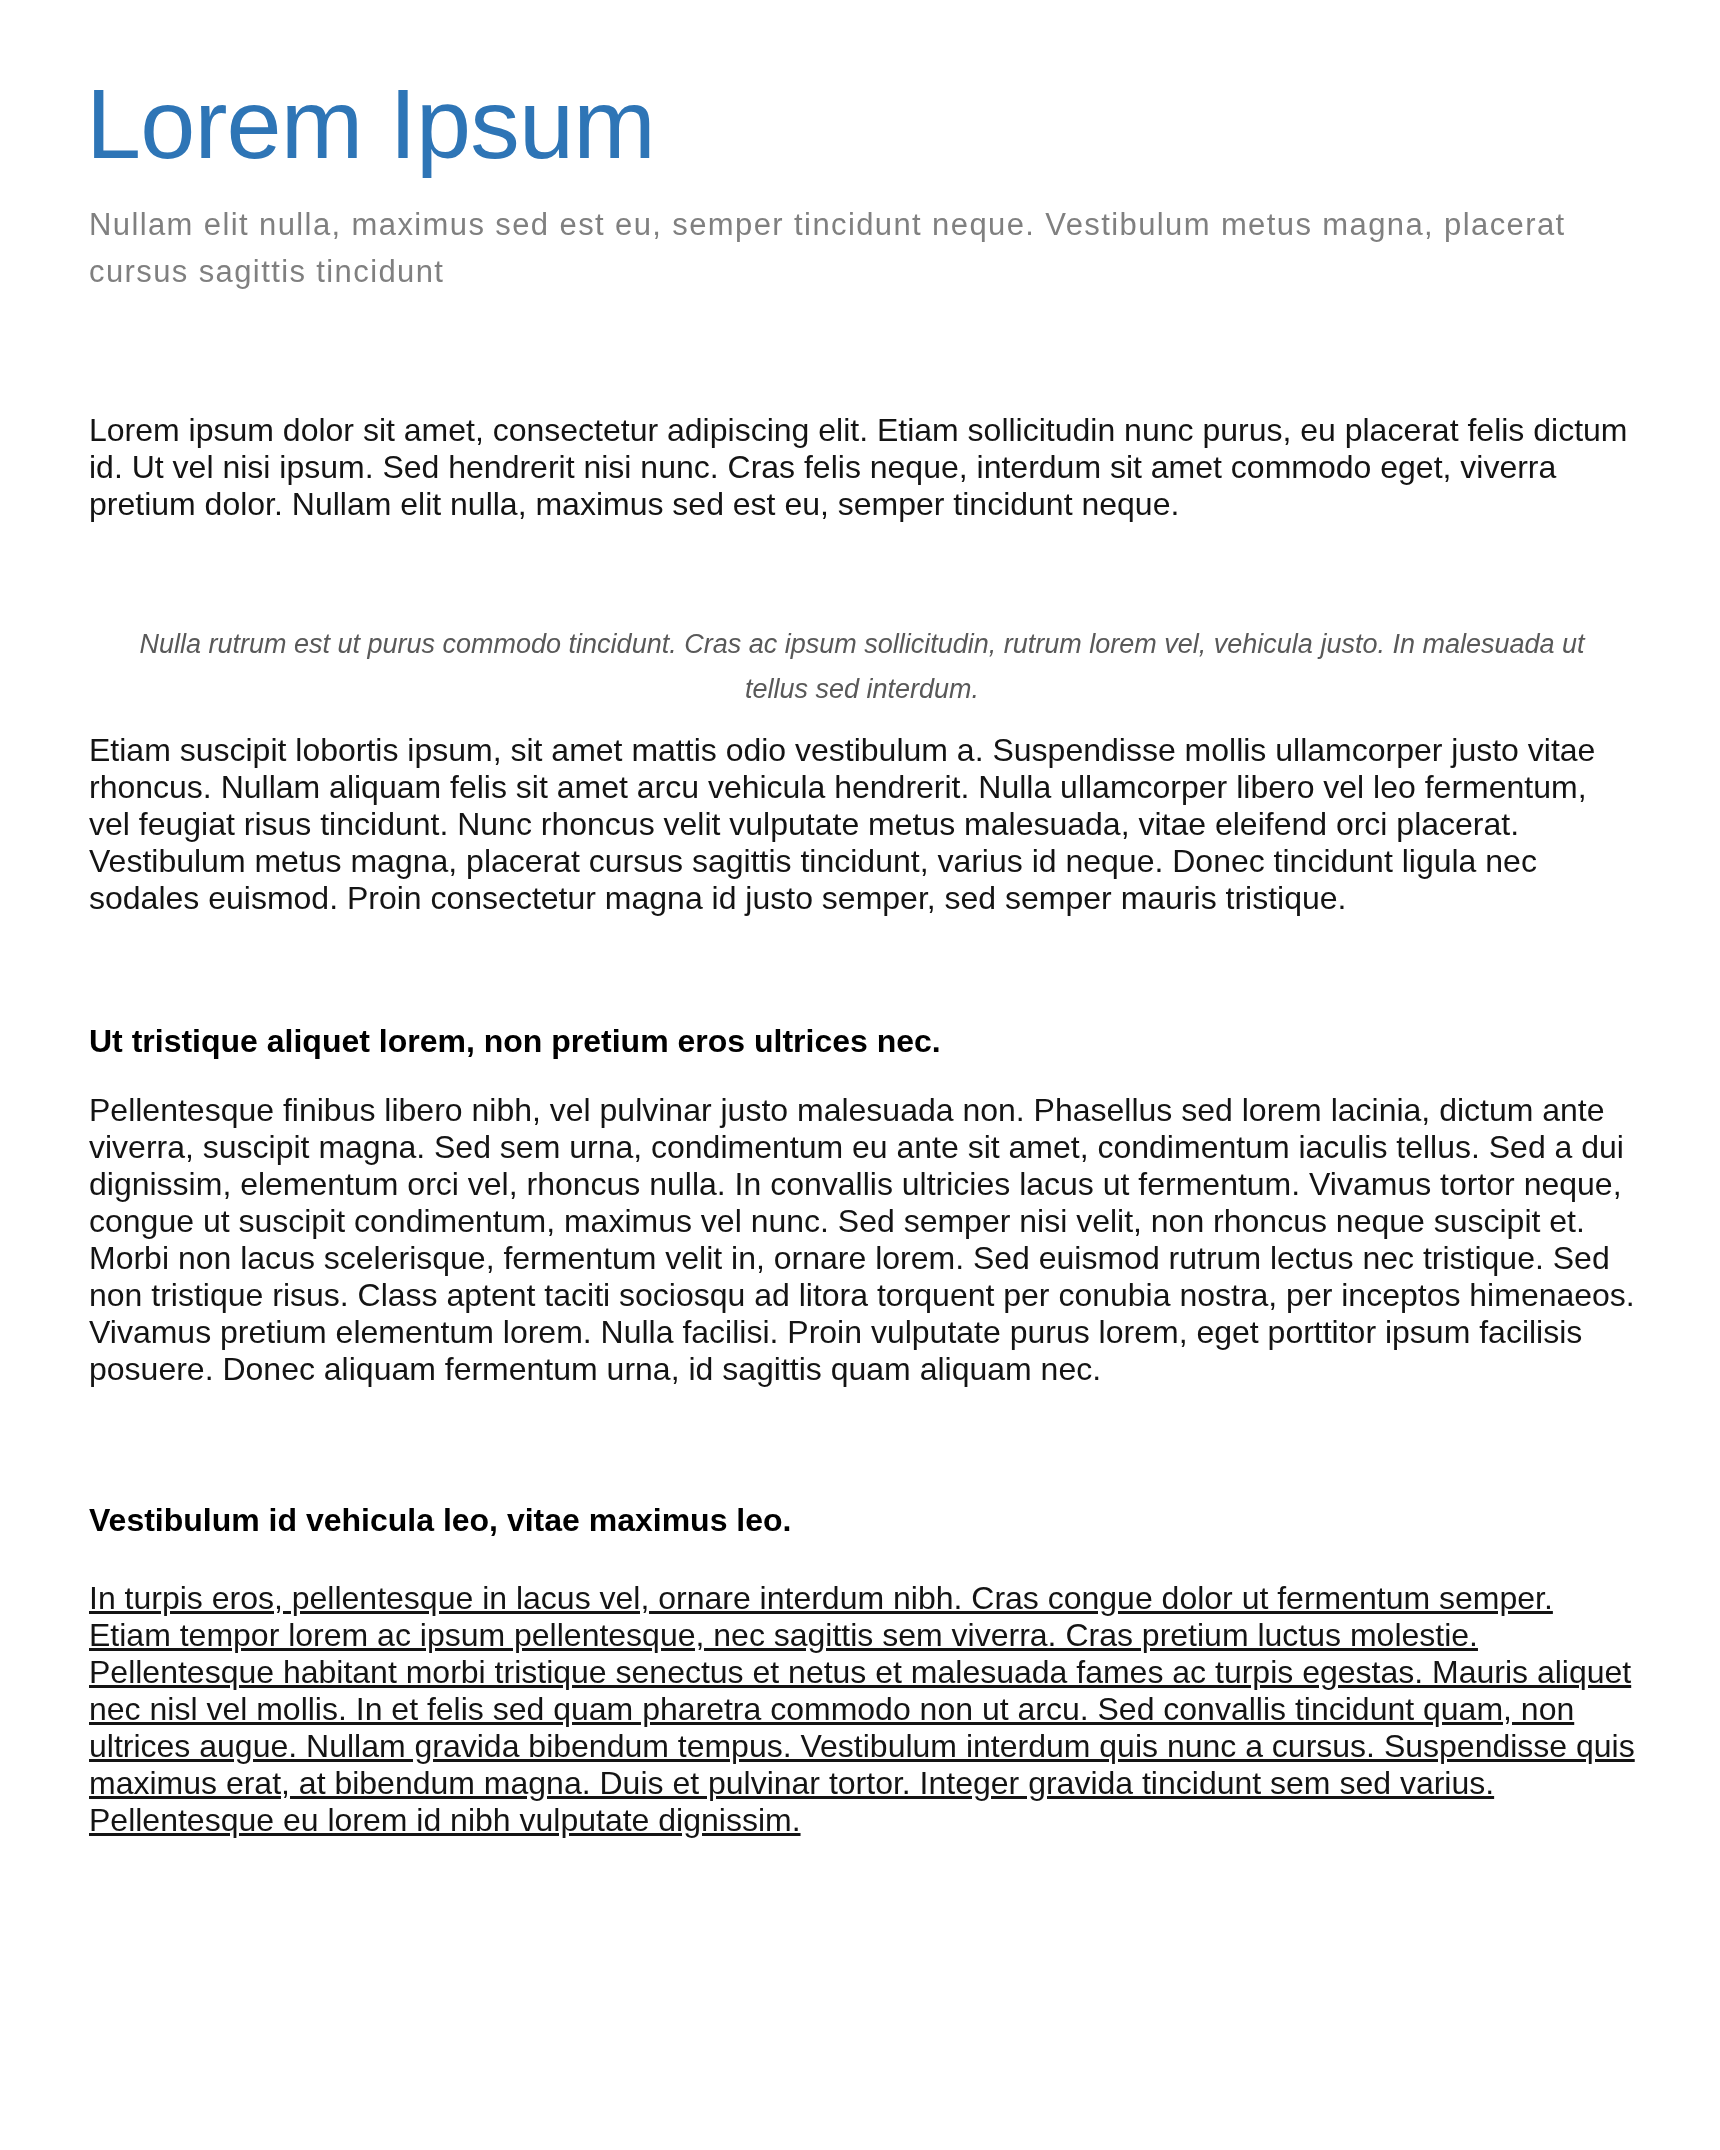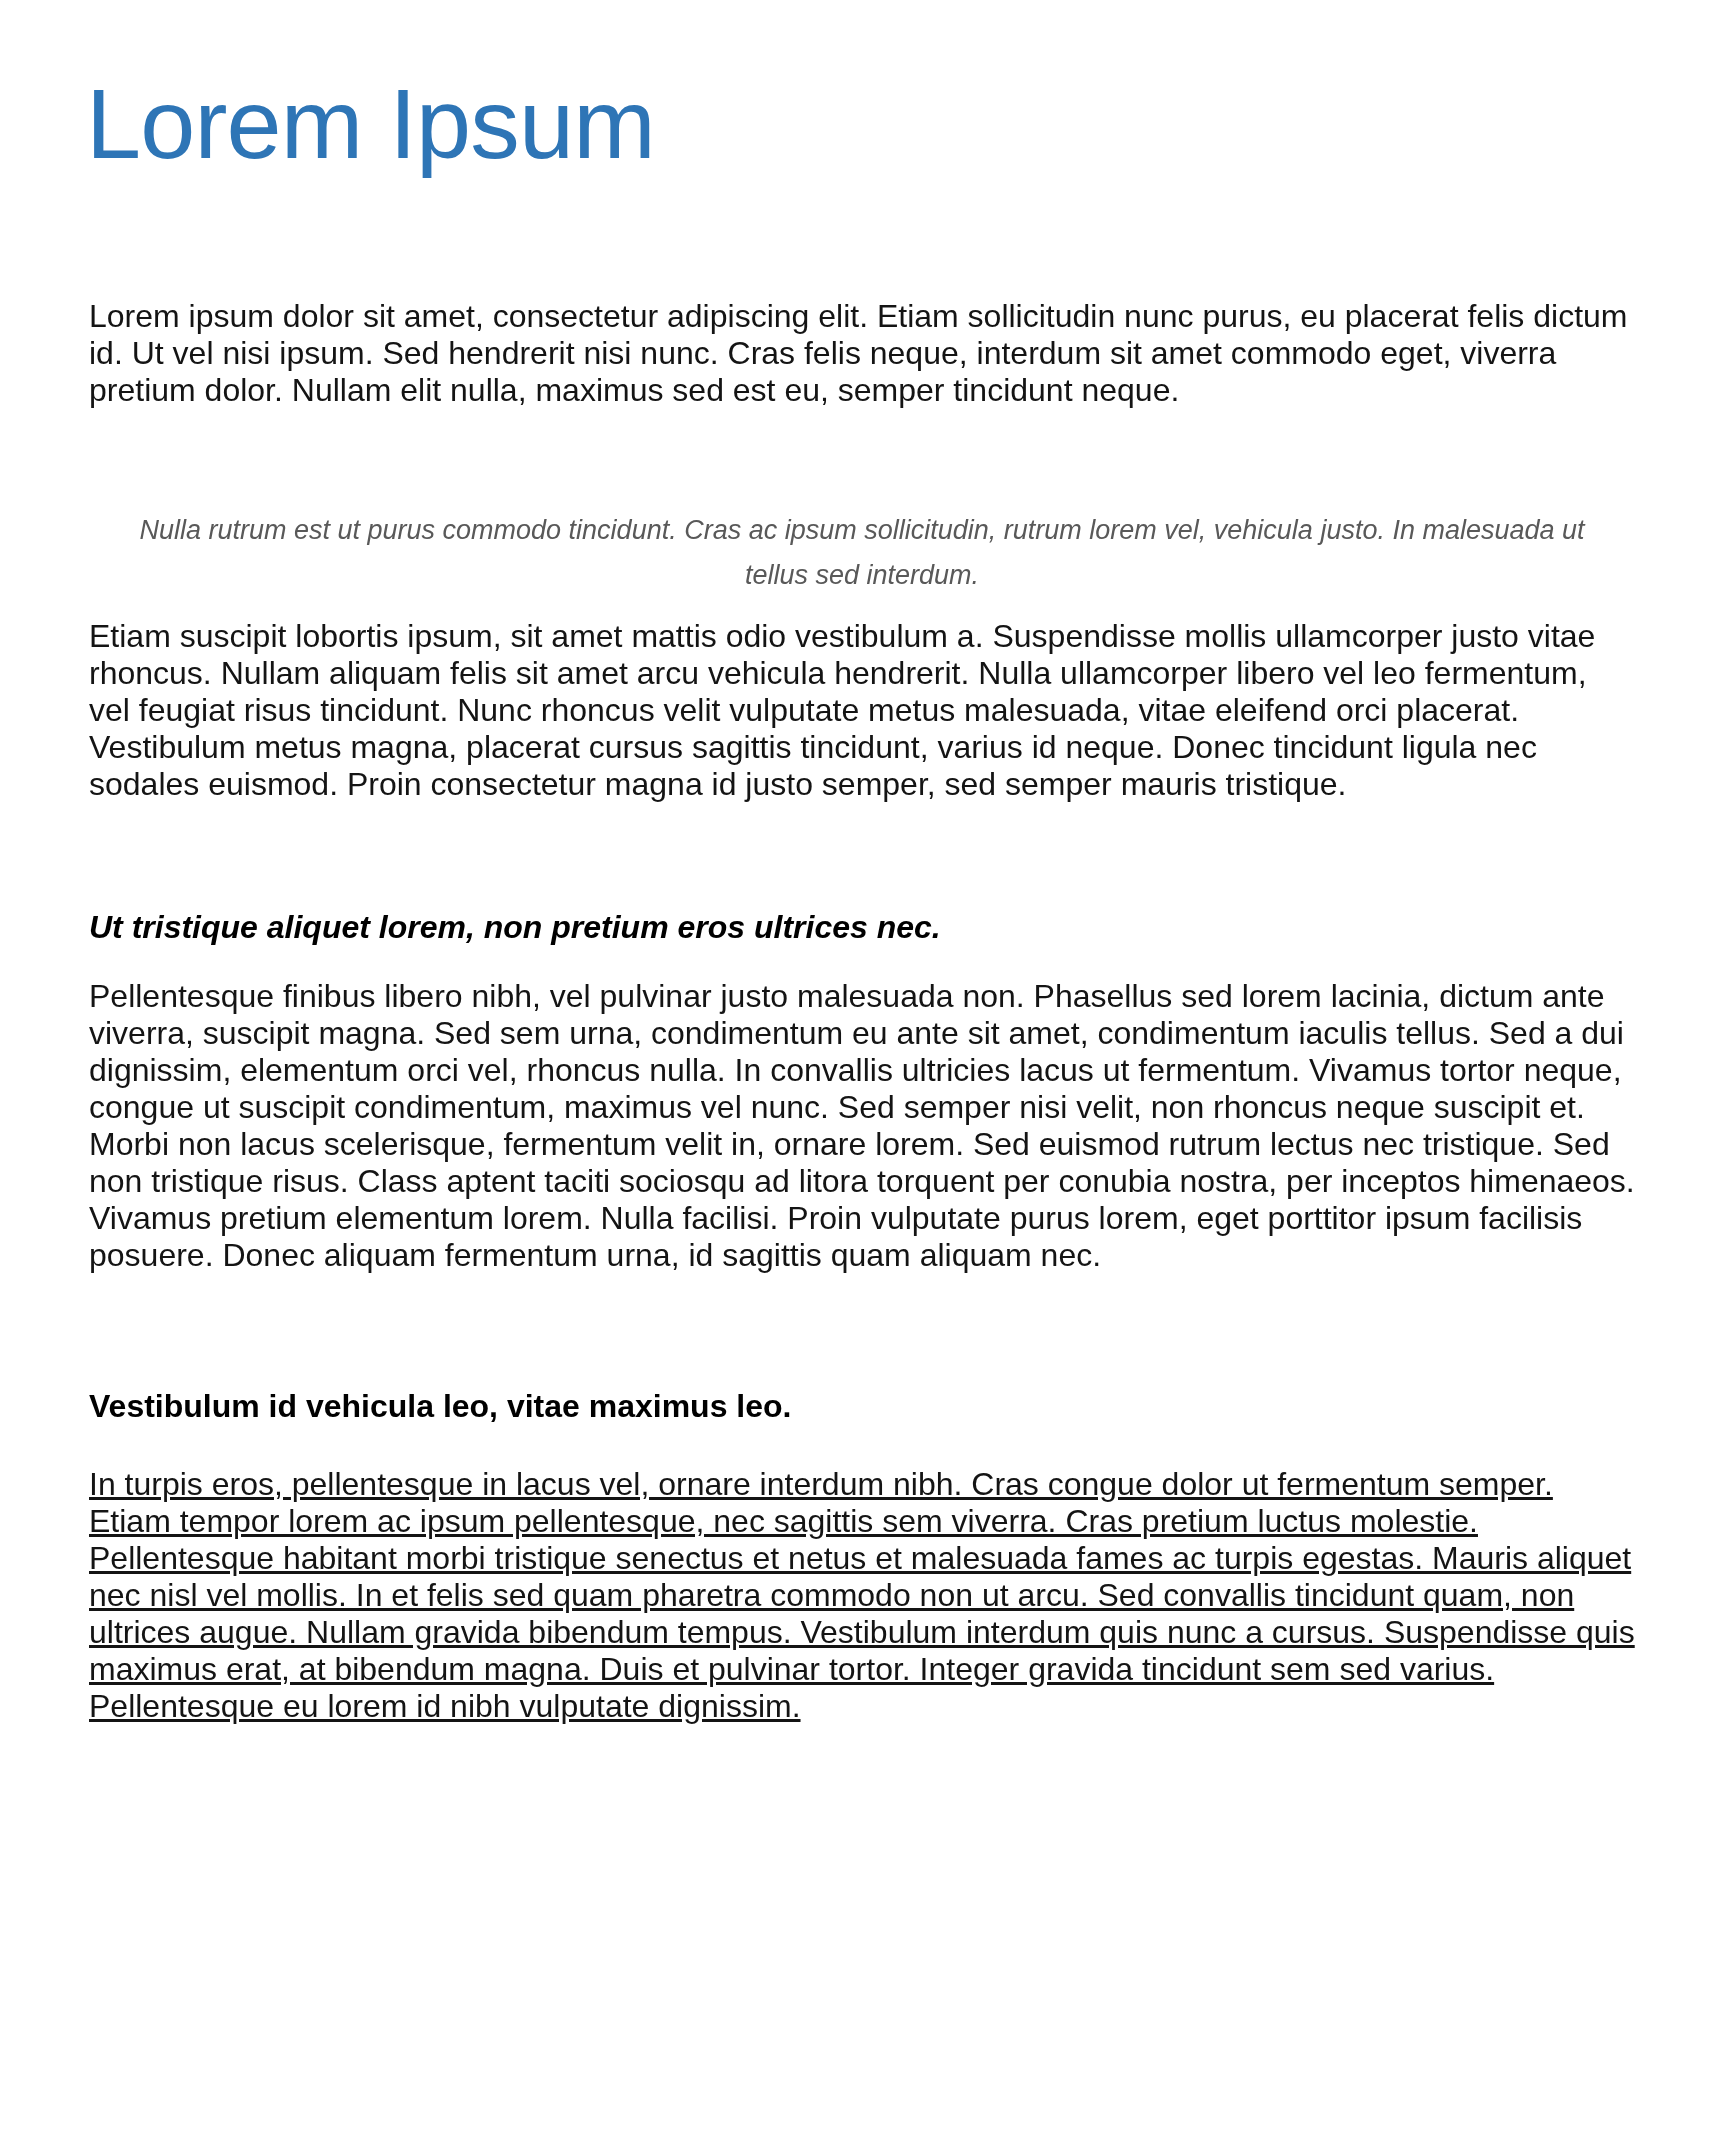--- a/index.html
+++ b/index.html
@@ -58,30 +58,31 @@
     text-align: center;
     color: var(--quote-gray, #595959);
   }
   .section-heading {
     margin: 0;
     font-size: 32px;
     line-height: 45px;
     font-weight: 700;
     color: #000000;
   }
-  .h1 { margin-top: 102px; font-style: italic; }
+  .h1 { margin-top: 102px; }
   .h2 { margin-top: 110px; }
 </style>
 </head>
 <body>
 
 <div class="page">
 
   <h1 class="doc-title">Lorem Ipsum</h1>
 
+  <p class="doc-subtitle">Nullam elit nulla, maximus sed est eu, semper tincidunt neque. Vestibulum metus magna, placerat cursus sagittis tincidunt</p>
 
   <p class="body-paragraph p1">Lorem ipsum dolor sit amet, consectetur adipiscing elit. Etiam sollicitudin nunc purus, eu placerat felis dictum id. Ut vel nisi ipsum. Sed hendrerit nisi nunc. Cras felis neque, interdum sit amet commodo eget, viverra pretium dolor. Nullam elit nulla, maximus sed est eu, semper tincidunt neque.</p>
 
   <p class="pull-quote">Nulla rutrum est ut purus commodo tincidunt. Cras ac ipsum sollicitudin, rutrum lorem vel, vehicula justo. In malesuada ut tellus sed interdum.</p>
 
   <p class="body-paragraph p2">Etiam suscipit lobortis ipsum, sit amet mattis odio vestibulum a. Suspendisse mollis ullamcorper justo vitae rhoncus. Nullam aliquam felis sit amet arcu vehicula hendrerit. Nulla ullamcorper libero vel leo fermentum, vel feugiat risus tincidunt. Nunc rhoncus velit vulputate metus malesuada, vitae eleifend orci placerat. Vestibulum metus magna, placerat cursus sagittis tincidunt, varius id neque. Donec tincidunt ligula nec sodales euismod. Proin consectetur magna id justo semper, sed semper mauris tristique.</p>
 
   <h2 class="section-heading h1">Ut tristique aliquet lorem, non pretium eros ultrices nec.</h2>
 
   <p class="body-paragraph p3">Pellentesque finibus libero nibh, vel pulvinar justo malesuada non. Phasellus sed lorem lacinia, dictum ante viverra, suscipit magna. Sed sem urna, condimentum eu ante sit amet, condimentum iaculis tellus. Sed a dui dignissim, elementum orci vel, rhoncus nulla. In convallis ultricies lacus ut fermentum. Vivamus tortor neque, congue ut suscipit condimentum, maximus vel nunc. Sed semper nisi velit, non rhoncus neque suscipit et. Morbi non lacus scelerisque, fermentum velit in, ornare lorem. Sed euismod rutrum lectus nec tristique. Sed non tristique risus. Class aptent taciti sociosqu ad litora torquent per conubia nostra, per inceptos himenaeos. Vivamus pretium elementum lorem. Nulla facilisi. Proin vulputate purus lorem, eget porttitor ipsum facilisis posuere. Donec aliquam fermentum urna, id sagittis quam aliquam nec.</p>

